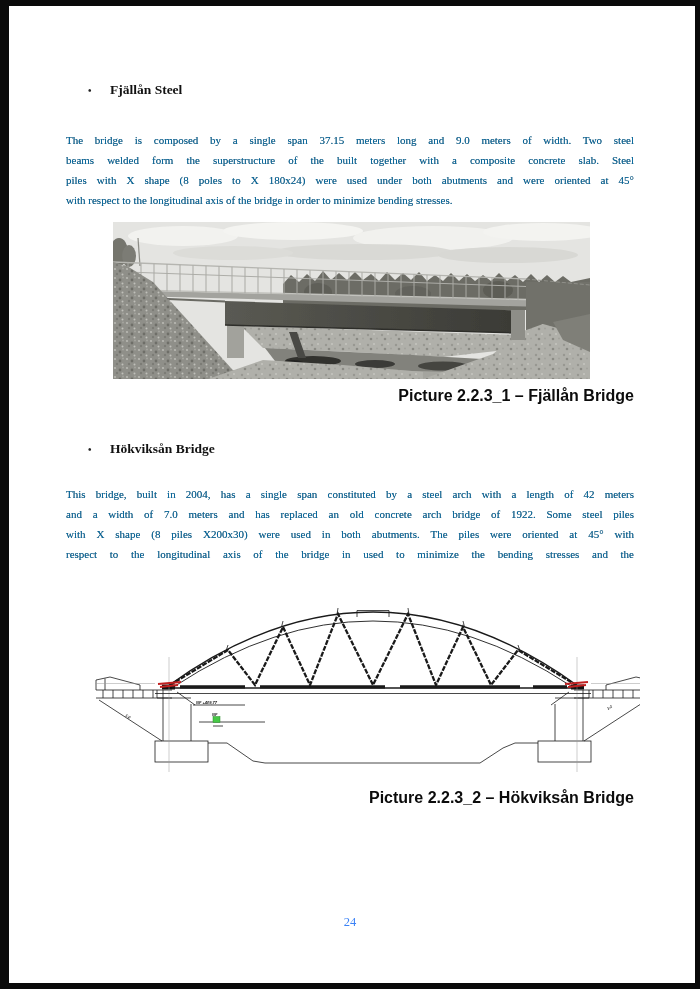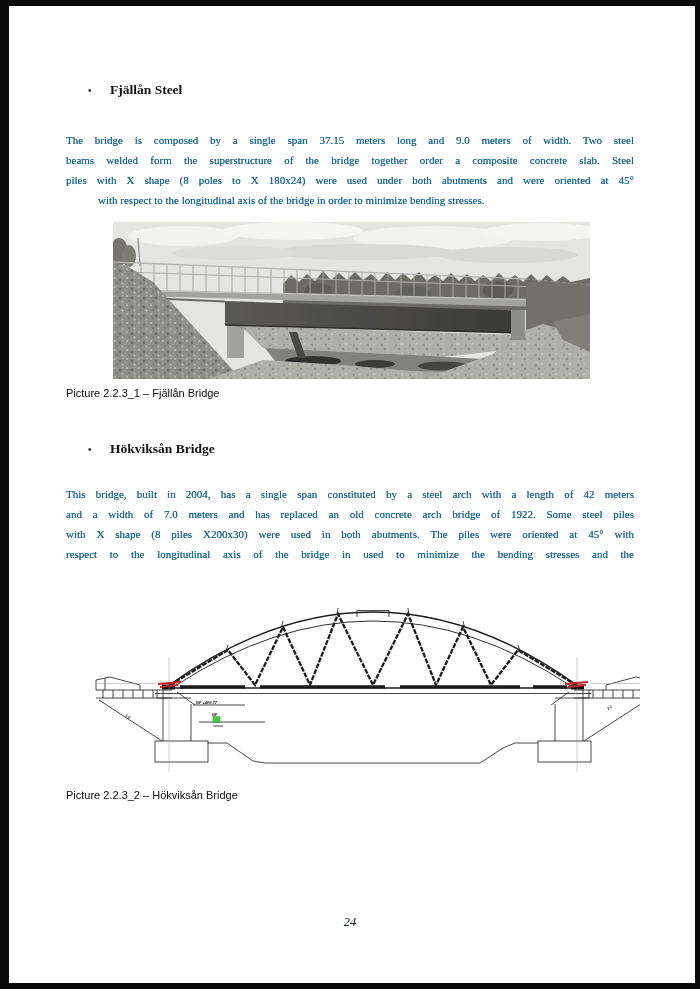--- a/index.html
+++ b/index.html
@@ -6,43 +6,43 @@
   .screen{position:relative;width:700px;height:989px;background:#0a0a0a;overflow:hidden;
           font-family:"Liberation Serif",serif;}
   .page{position:absolute;left:9px;top:6px;width:686px;height:977px;background:#ffffff;}
   .block{position:absolute;left:57px;width:568px;}
   .bullet-heading{display:flex;align-items:baseline;font-family:"Liberation Serif",serif;
                   font-weight:bold;font-size:13.5px;color:#121212;}
   .bullet-heading .b{width:22px;margin-left:22px;font-size:10px;color:#222;}
   .para{font-size:11px;line-height:20px;color:#0369a1;
         text-shadow:0 0 .4px rgba(0,0,0,.55);}
   .jline{text-align:justify;text-align-last:justify;white-space:nowrap;overflow:hidden;}
-  .jline.last{text-align-last:left;margin-left:32px;}
-  .caption{font-family:"Liberation Sans",sans-serif;font-weight:normal;font-size:11px;
-           color:#0c0c0c;text-align:left;}
-  .pageno{font-size:12.5px;color:#0f172a;text-align:center;font-style:italic;}
+  .jline.last{text-align-last:left;}
+  .caption{font-family:"Liberation Sans",sans-serif;font-weight:bold;font-size:16px;
+           color:#0c0c0c;text-align:right;}
+  .pageno{font-size:12.5px;color:#3b82f6;text-align:center;}
   .figure{position:absolute;}
   svg{display:block;}
   .tiny{font:italic bold 4px "Liberation Sans",sans-serif;fill:#111;}
   .tiny2{font:italic bold 3.6px "Liberation Sans",sans-serif;fill:#111;}
 </style>
 </head>
 <body>
 
 <div class="screen">
  <div class="page">
 
   <div class="block bullet-heading" style="top:76px;">
     <span class="b">•</span>
     <span>Fjällån Steel</span>
   </div>
 
   <div class="block para" style="top:124px;">
         <div class="jline">The bridge is composed by a single span 37.15 meters long and 9.0 meters of width. Two steel</div>
-        <div class="jline">beams welded form the superstructure of the bridge together order a composite concrete slab. Steel</div>
+        <div class="jline">beams welded form the superstructure of the built together with a composite concrete slab. Steel</div>
         <div class="jline">piles with X shape (8 poles to X 180x24) were used under both abutments and were oriented at 45°</div>
         <div class="jline last">with respect to the longitudinal axis of the bridge in order to minimize bending stresses.</div>
       </div>
 
   <div class="figure" style="left:104px;top:216px;">
     <svg width="477" height="157" viewBox="0 0 477 157">
       <defs>
         <filter id="blur">
               <feGaussianBlur stdDeviation="0.45"></feGaussianBlur>
             </filter>

